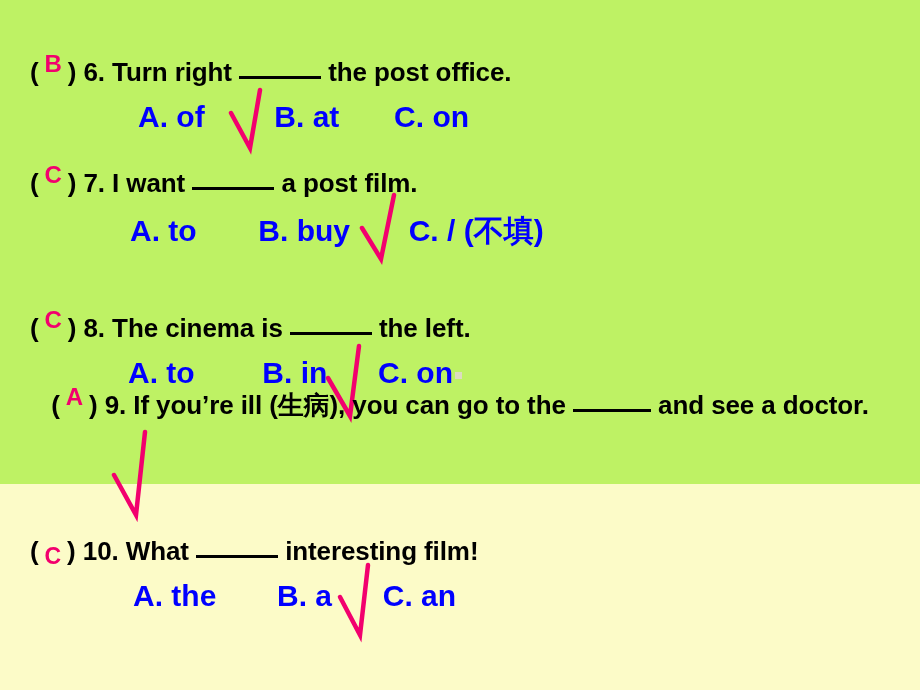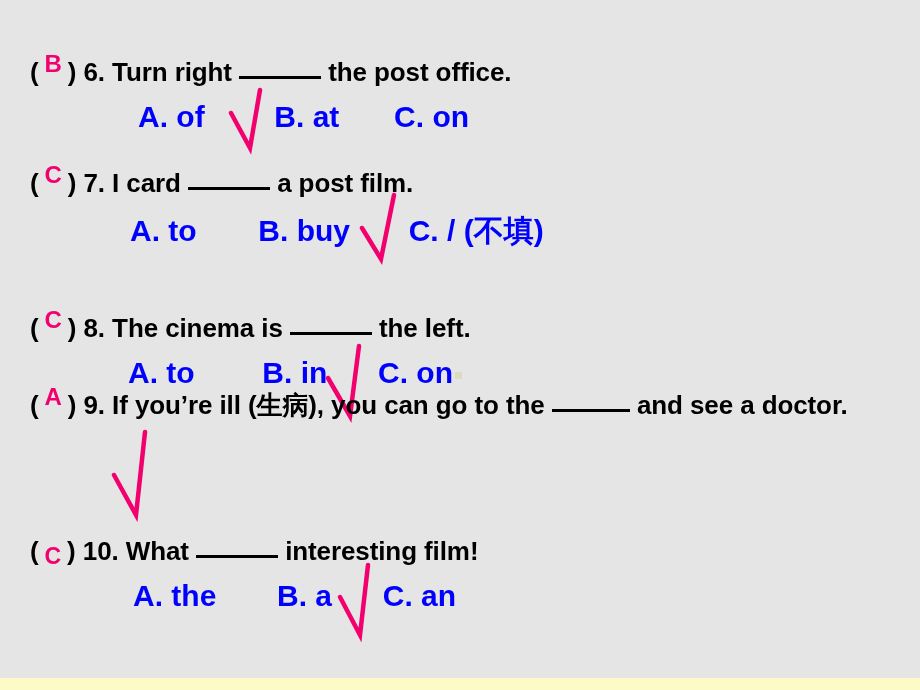--- a/index.html
+++ b/index.html
@@ -11,42 +11,43 @@
     width: 920px;
     height: 690px;
     background: #fcfbc8;
     font-family: "Liberation Sans", sans-serif;
     overflow: hidden;
   }
 
   #slide {
     position: relative;
     width: 920px;
-    height: 678px;
-    background: #e5e5e5;
+    height: 484px;
+    background: #bef264;
   }
 
   
   .q {
     position: absolute;
     left: 0;
     width: 920px;
   }
 
   .stem {
     font-size: 26px;
     font-weight: bold;
     color: #000000;
     white-space: nowrap;
     letter-spacing: -0.1px;
   }
 
   .stem.wrap {
     white-space: normal;
     width: 860px;
+    text-align: center;
   }
 
   .paren {
     display: inline-block;
     font-weight: bold;
     color: #000000;
   }
 
   .ans-letter {
     display: inline-block;
@@ -124,21 +125,21 @@
       <svg width="46" height="68" viewBox="0 0 46 68">
         <path d="M3 25 L22 60 L32 2" fill="none" stroke="#f2006e" stroke-width="4.5" stroke-linecap="round" stroke-linejoin="miter"></path>
       </svg>
     </div>
   </div>
 
   <div class="q" style="top:167px;">
     <div class="stem" style="margin-left:30px;">
       <span class="paren">(</span><span class="ans-letter">C</span><span class="paren">)</span>
       <span>7.</span>
-      <span>I card</span>
+      <span>I want</span>
       <span class="blank" style="width:82px;"></span>
       <span>a post film.</span>
     </div>
     <div class="options" style="left:130px; top:44px;">
       <span class="opt">A. to</span>
       <span style="display:inline-block;width:45px;"></span>
       <span class="opt">B. buy</span>
       <span style="display:inline-block;width:42px;"></span>
       <span class="opt">C. / (不填)</span>
     </div>

